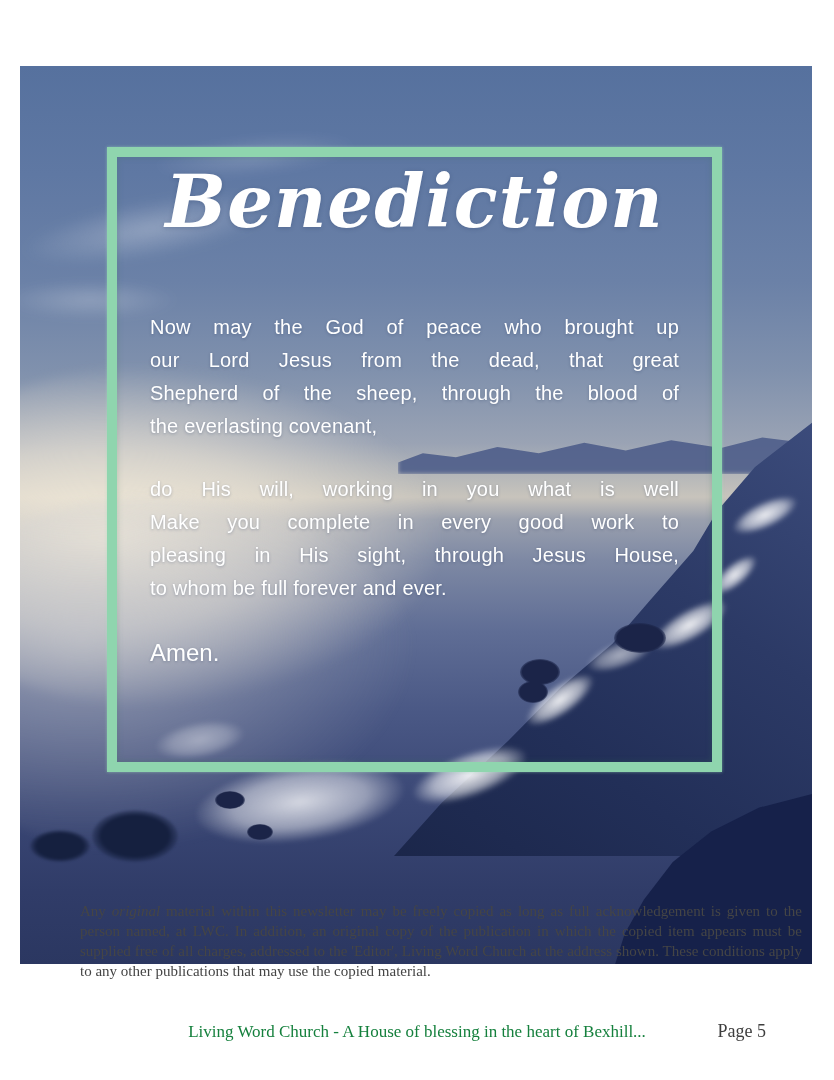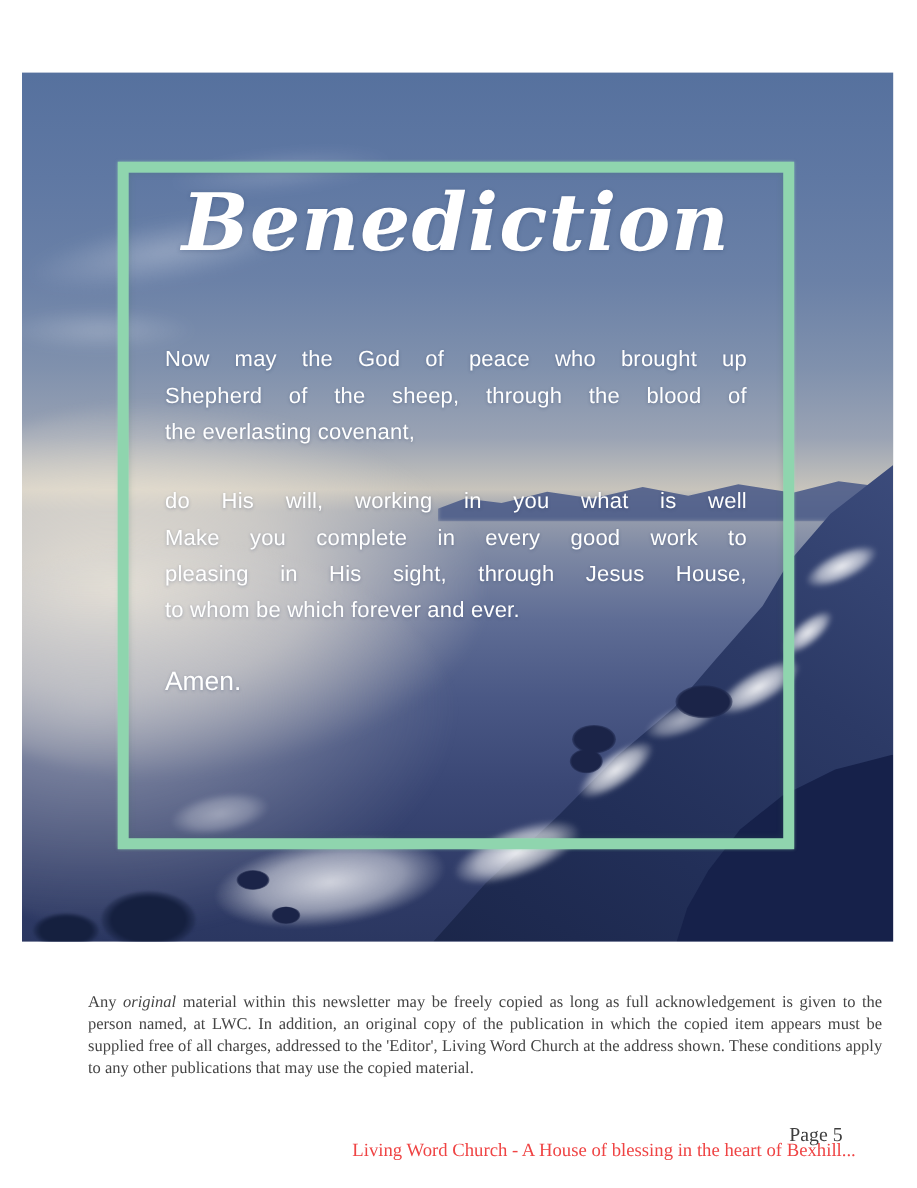--- a/index.html
+++ b/index.html
@@ -4,21 +4,21 @@
 <style>
   html,body{margin:0;padding:0;}
   body{
     width:834px;height:1080px;background:#ffffff;position:relative;
     font-family:"Liberation Sans", sans-serif;overflow:hidden;
   }
   .page{position:absolute;inset:0;background:#ffffff;}
 
   
   .photo{
-    position:absolute;left:20px;top:66px;width:792px;height:790px;overflow:hidden;
+    position:absolute;left:20px;top:66px;width:792px;height:898px;overflow:hidden;
     background:linear-gradient(180deg,
       #56719e 0%,#5f78a3 12%,#6b81a7 24%,#8091ad 34%,#9aa3b4 42%,
       #bcbcba 46.5%,#c8c4bc 48%,#9aa0ae 50.5%,#7e89a4 55%,#5f6d95 63%,
       #4a5885 72%,#3a4775 82%,#303c68 92%,#2b3761 100%);
   }
   .layer{position:absolute;}
   .glare{
     left:-140px;top:300px;width:560px;height:340px;border-radius:50%;
     background:radial-gradient(ellipse at 40% 50%,rgba(242,234,218,.95) 0%,rgba(240,232,216,.6) 38%,rgba(236,230,216,0) 72%);
     filter:blur(6px);
@@ -85,21 +85,21 @@
   .amen{margin-top:31px;text-align:left;font-size:24px;line-height:33px;text-shadow:0 1px 3px rgba(30,50,90,.3);}
 
   
   .disclaimer{
     position:absolute;left:56px;top:901px;width:722px;
     font-family:"Liberation Serif",serif;font-size:15px;line-height:20px;
     color:#454545;text-align:justify;margin-left:24px;
   }
   .disclaimer i{font-style:italic;}
   .footer{position:absolute;left:56px;right:56px;top:1022px;height:24px;font-family:"Liberation Serif",serif;font-size:17px;}
-  .tagline{position:absolute;left:0;right:0;text-align:right;color:#ef4444;margin-top:14px;}
+  .tagline{position:absolute;left:0;right:0;text-align:center;color:#15803d;}
   .pagenum{position:absolute;right:12px;top:-1px;color:#3e3e3e;font-size:18px;}
 </style>
 </head>
 <body>
 
 <div class="page">
 
   <div class="photo">
     <div class="layer glare"></div>
     <div class="layer shimmer"></div>
@@ -124,29 +124,30 @@
     <div class="layer rock r5"></div>
     <div class="layer bush b1"></div>
     <div class="layer bush b2"></div>
 
     <div class="frame">
       <div class="frame-content">
         <div class="title">Benediction</div>
 
         <div class="verse p1">
           <div class="vline">Now may the God of peace who brought up</div>
+          <div class="vline">our Lord Jesus from the dead, that great</div>
           <div class="vline">Shepherd of the sheep, through the blood of</div>
           <div class="vline last">the everlasting covenant,</div>
         </div>
 
         <div class="verse p2">
           <div class="vline">do His will, working in you what is well</div>
           <div class="vline">Make you complete in every good work to</div>
           <div class="vline">pleasing in His sight, through Jesus House,</div>
-          <div class="vline last">to whom be which forever and ever.</div>
+          <div class="vline last">to whom be full forever and ever.</div>
         </div>
 
         <div class="amen">Amen.</div>
       </div>
     </div>
   </div>
 
   <div class="disclaimer"><span>Any </span><i>original</i><span> material within this newsletter may be freely copied as long as full acknowledgement is given to the person named, at LWC. In addition, an original copy of the publication in which the copied item appears must be supplied free of all charges, addressed to the 'Editor', Living Word Church at the address shown. These conditions apply to any other publications that may use the copied material.</span></div>
 
   <div class="footer">

